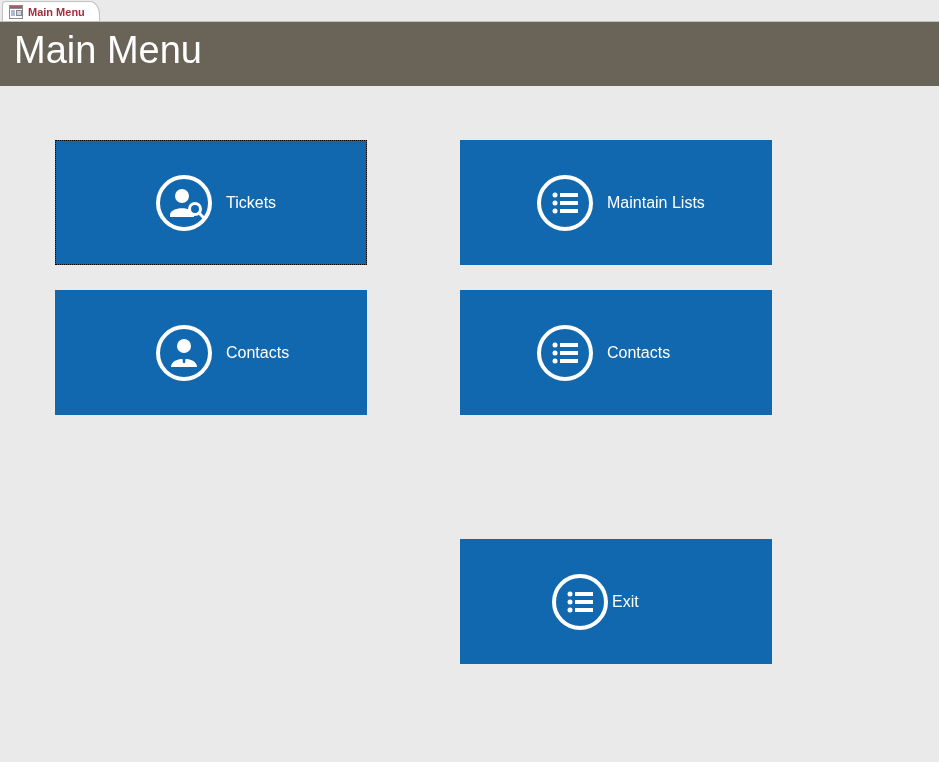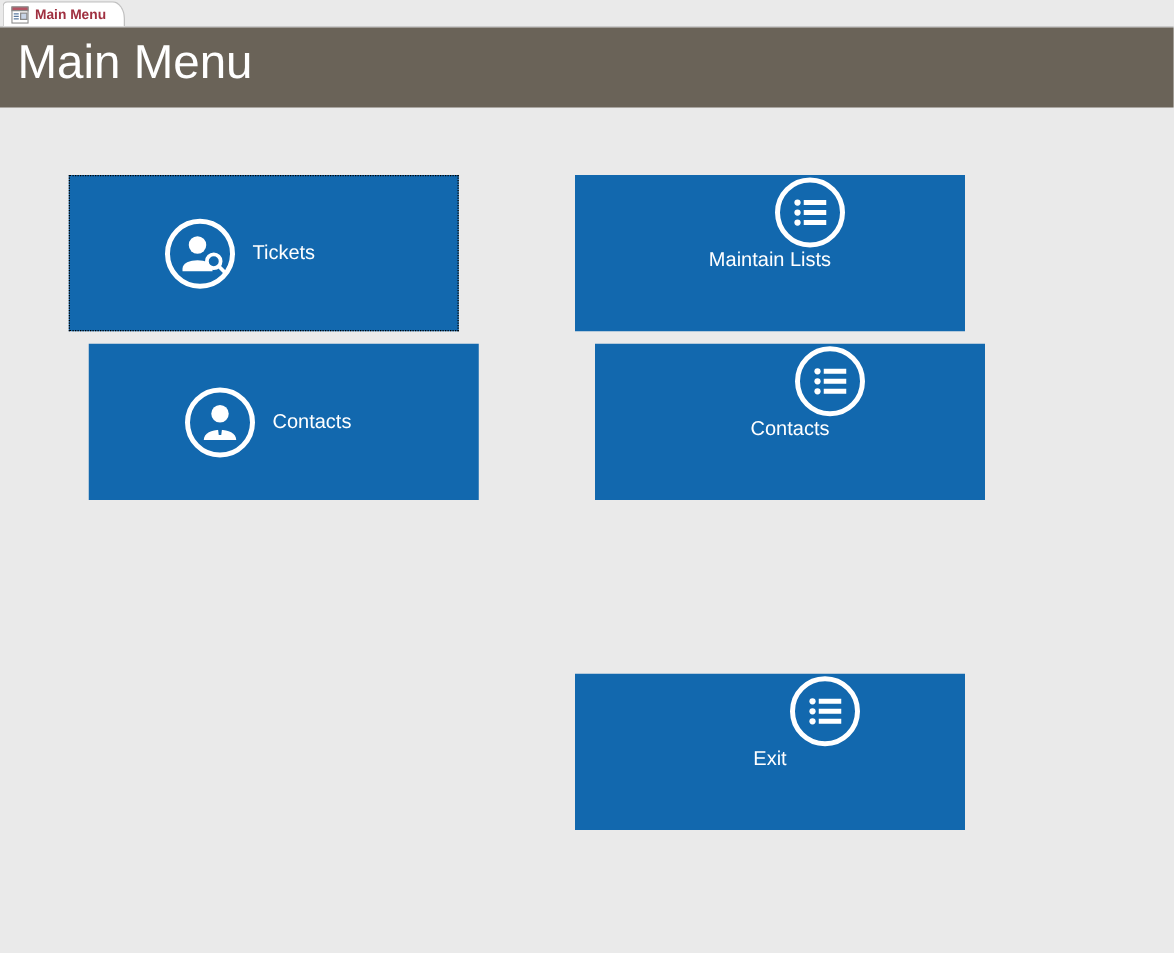--- a/index.html
+++ b/index.html
@@ -51,24 +51,24 @@
   .header-title {
     font-size: 38px;
     font-weight: 300;
     line-height: 1.1;
   }
   .header-subtitle {
     font-size: 22px;
     font-weight: 300;
     line-height: 1.2;
   }
-  .tile-col-left { position: absolute; left: 55px; }
-  .tile-col-right { position: absolute; left: 460px; flex-direction: column; }
+  .tile-col-left { position: absolute; left: 55px; padding-left: 24px; }
+  .tile-col-right { position: absolute; left: 460px; }
   .row1 { top: 140px; }
-  .row2 { top: 275px; margin-left: 16px; }
+  .row2 { top: 290px; }
   .row-exit { top: 539px; }
   .tile {
     position: absolute;
     width: 312px;
     height: 125px;
     background: #1268ae;
     color: #fff;
     display: flex;
     align-items: center;
     cursor: pointer;

